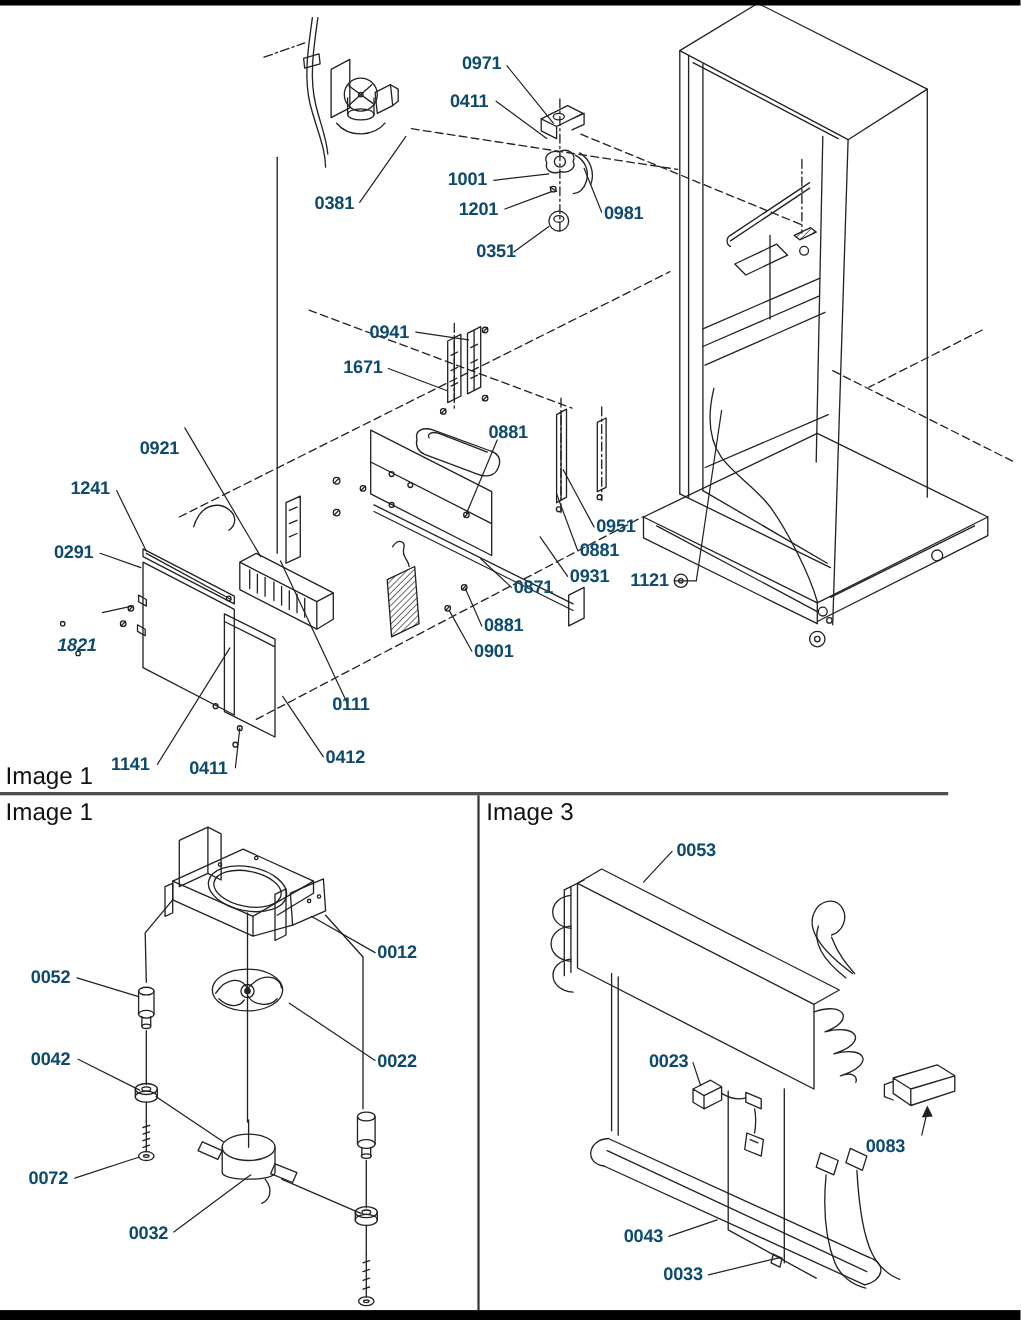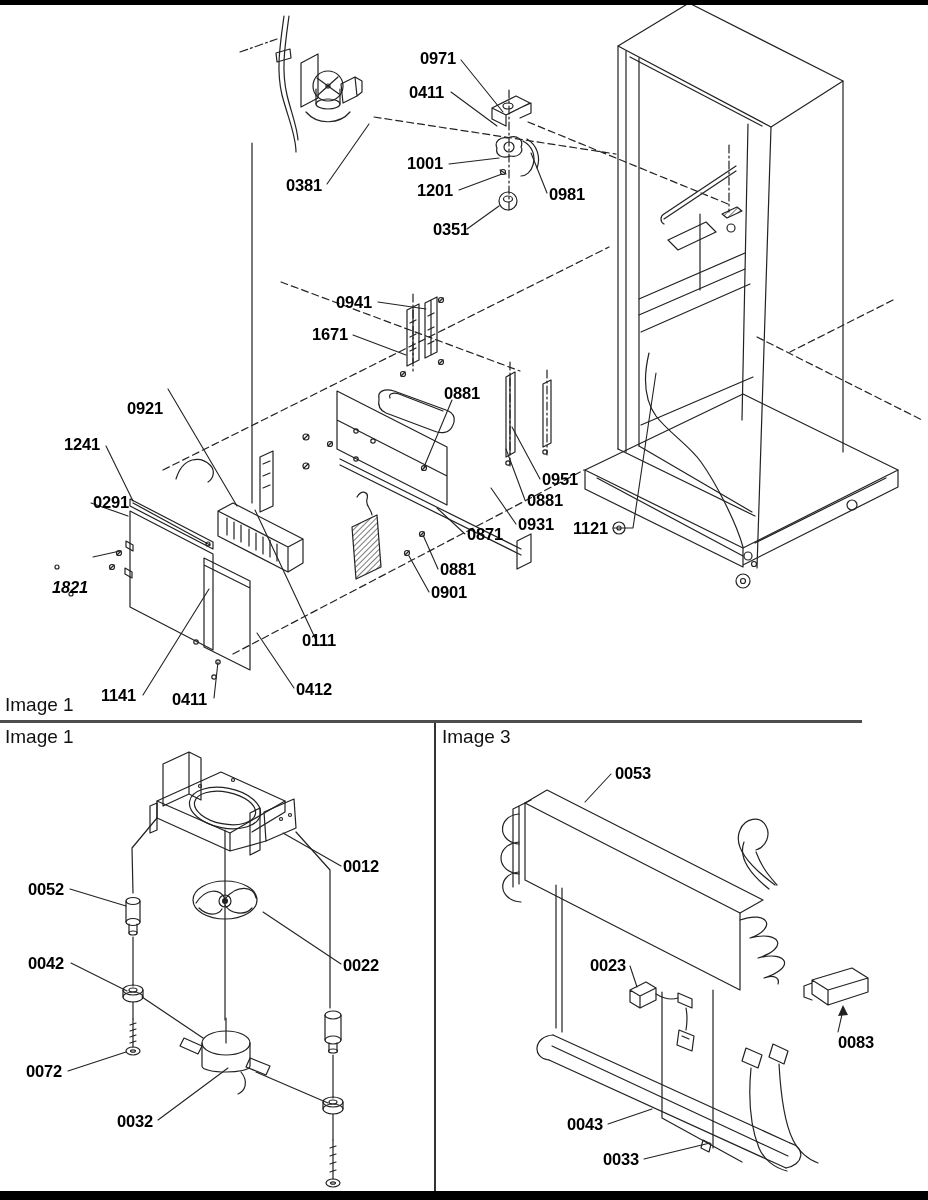--- a/index.html
+++ b/index.html
@@ -7,23 +7,23 @@
   .page{position:relative;width:928px;height:1200px;background:#ffffff;overflow:hidden;
         font-family:"Liberation Sans",sans-serif}
   .bar{position:absolute;left:0;width:928px;background:#000}
   #art{position:absolute;left:0;top:0}
   #art *{stroke:#222;fill:none;stroke-width:1.2;stroke-linecap:round;stroke-linejoin:round}
   #art .fillink{fill:#222;stroke:none}
   #art .hatchfill{fill:url(#hatch)}
   #art .dash{stroke-dasharray:7 4}
   #art .dashdot{stroke-dasharray:8 3 2 3}
   #art .leader{stroke-width:1.1}
-  .part-label{position:absolute;font-weight:700;font-size:16.5px;line-height:1;color:#000000;
+  .part-label{position:absolute;font-weight:700;font-size:16.5px;line-height:1;color:#0c4a6e;
               letter-spacing:-.2px;white-space:nowrap}
-  .section-title{position:absolute;font-weight:400;font-size:19px;line-height:1;color:#111;white-space:nowrap}
+  .section-title{position:absolute;font-weight:400;font-size:22px;line-height:1;color:#111;white-space:nowrap}
   .hdivider{position:absolute;background:#4d4d4d}
   .vdivider{position:absolute;background:#333}
 </style>
 </head>
 <body>
 
 <div class="page">
 
   <svg id="art" width="928" height="1200" viewBox="0 0 928 1200">
     <defs>
@@ -331,31 +331,31 @@
       <div class="part-label" style="left: 127px; top: 379px; margin-top: 21px;">0921</div>
       <div class="part-label" style="left: 444px; top: 385px;">0881</div>
       <div class="part-label" style="left: 542px; top: 471px;">0951</div>
       <div class="part-label" style="left: 527px; top: 492px;">0881</div>
       <div class="part-label" style="left: 518px; top: 516px;">0931</div>
       <div class="part-label" style="left: 467px; top: 526px;">0871</div>
       <div class="part-label" style="left: 573px; top: 520px;">1121</div>
       <div class="part-label" style="left: 440px; top: 561px;">0881</div>
       <div class="part-label" style="left: 431px; top: 584px;">0901</div>
       <div class="part-label" style="left: 64px; top: 436px;">1241</div>
-      <div class="part-label" style="left: 49px; top: 494px; margin-left: 44px;">0291</div>
+      <div class="part-label" style="left: 49px; top: 494px;">0291</div>
       <div class="part-label" style="left: 52px; top: 579px; font-style: italic;">1821</div>
       <div class="part-label" style="left: 302px; top: 632px;">0111</div>
       <div class="part-label" style="left: 101px; top: 687px;">1141</div>
       <div class="part-label" style="left: 172px; top: 691px;">0411</div>
       <div class="part-label" style="left: 296px; top: 681px;">0412</div>
       <div class="part-label" style="left: 343px; top: 858px;">0012</div>
       <div class="part-label" style="left: 28px; top: 881px;">0052</div>
       <div class="part-label" style="left: 28px; top: 955px;">0042</div>
       <div class="part-label" style="left: 343px; top: 957px;">0022</div>
       <div class="part-label" style="left: 26px; top: 1063px;">0072</div>
       <div class="part-label" style="left: 117px; top: 1113px;">0032</div>
       <div class="part-label" style="left: 615px; top: 765px;">0053</div>
       <div class="part-label" style="left: 590px; top: 957px;">0023</div>
-      <div class="part-label" style="left: 838px; top: 1034px; text-align: right;">0083</div>
+      <div class="part-label" style="left: 787px; top: 1034px; text-align: right;">0083</div>
       <div class="part-label" style="left: 567px; top: 1116px;">0043</div>
       <div class="part-label" style="left: 603px; top: 1151px;">0033</div>
     </div>
 </div>
 
 </body></html>

